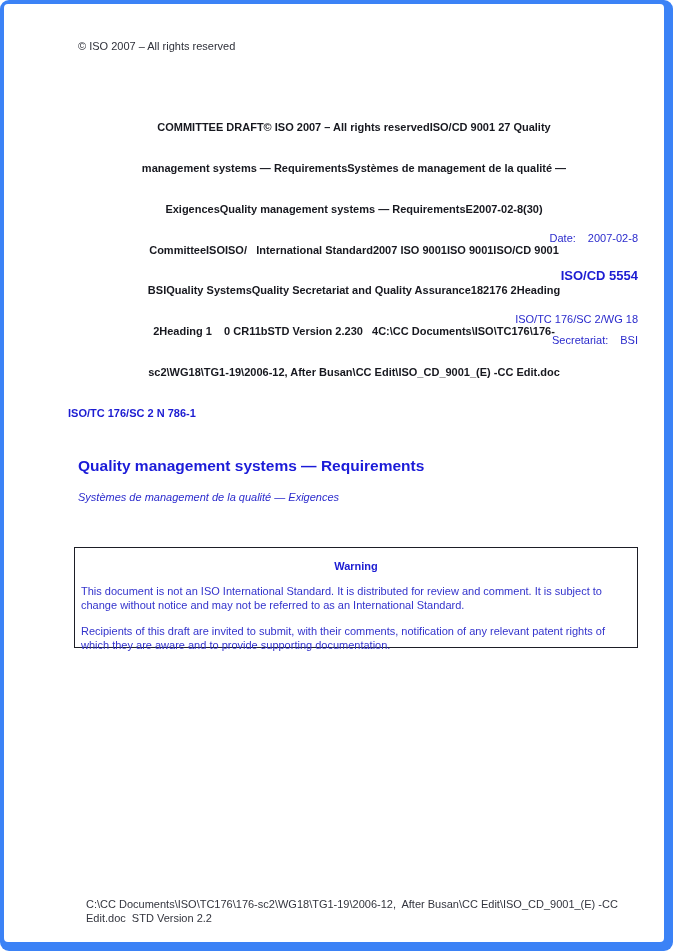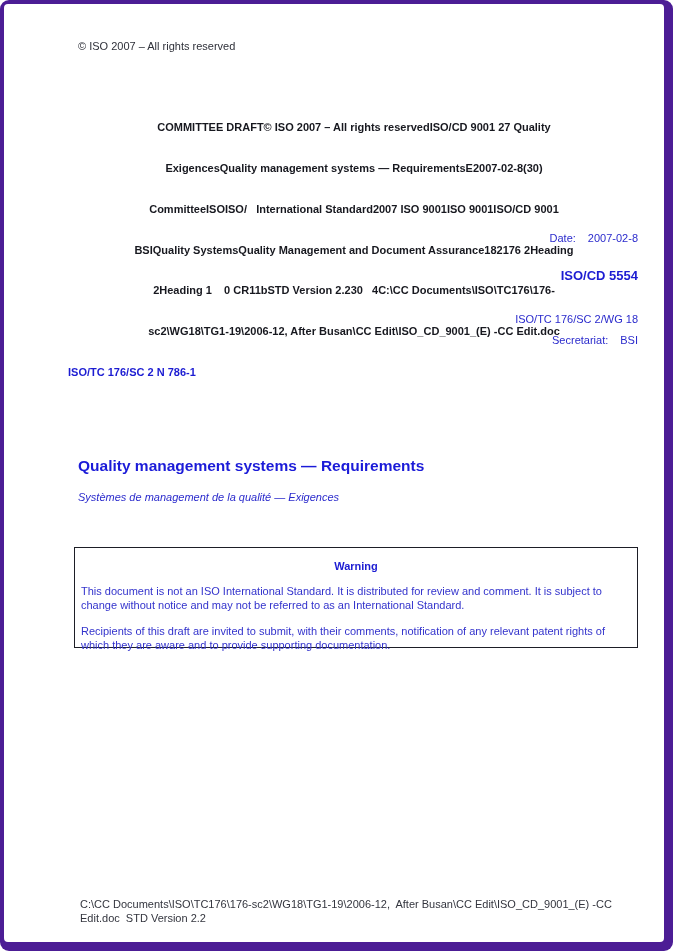--- a/index.html
+++ b/index.html
@@ -4,21 +4,21 @@
 <style>
   * { margin: 0; padding: 0; box-sizing: border-box; }
   html, body {
     width: 673px; height: 951px;
     background: #ffffff;
     font-family: "Liberation Sans", sans-serif;
   }
   .frame {
     position: absolute; left: 0; top: 0;
     width: 673px; height: 951px;
-    background: #4c1d95;
+    background: #3b82f6;
     border-radius: 9px;
   }
   .page {
     position: absolute; left: 4px; top: 4px;
     width: 660px; height: 938px;
     background: #ffffff;
     border-radius: 4px;
     overflow: hidden;
   }
   .abs { position: absolute; }
@@ -77,39 +77,40 @@
     color: #3333cc;
   }
 
   .doc-info {
     left: 74px; top: 832px;
     font-size: 11px; line-height: 13.4px;
     color: #33353e;
     white-space: pre-wrap;
   }
   .footer-path {
-    left: 76px; top: 894px; width: 566px;
+    left: 82px; top: 894px; width: 566px;
     font-size: 11px; line-height: 13.6px;
     color: #33353e;
     white-space: pre-wrap;
   }
 </style>
 </head>
 <body>
 
 <div class="frame">
   <div class="page">
 
     <div class="abs copyright">© ISO 2007 – All rights reserved</div>
 
     <div class="abs header-block">
       <div>COMMITTEE DRAFT© ISO 2007 – All rights reservedISO/CD 9001 27 Quality</div>
+      <div>management systems — RequirementsSystèmes de management de la qualité —</div>
       <div>ExigencesQuality management systems — RequirementsE2007-02-8(30)</div>
       <div>CommitteeISOISO/   International Standard2007 ISO 9001ISO 9001ISO/CD 9001</div>
-      <div>BSIQuality SystemsQuality Management and Document Assurance182176 2Heading</div>
+      <div>BSIQuality SystemsQuality Secretariat and Quality Assurance182176 2Heading</div>
       <div>2Heading 1    0 CR11bSTD Version 2.230   4C:\CC Documents\ISO\TC176\176-</div>
       <div>sc2\WG18\TG1-19\2006-12, After Busan\CC Edit\ISO_CD_9001_(E) -CC Edit.doc</div>
       <div class="doc-number">ISO/TC 176/SC 2 N 786-1</div>
     </div>
 
     <div class="abs right-col date-line">
       <span>Date:</span><span class="val">2007-02-8</span>
     </div>
 
     <div class="abs right-col doc-code">ISO/CD 5554</div>

